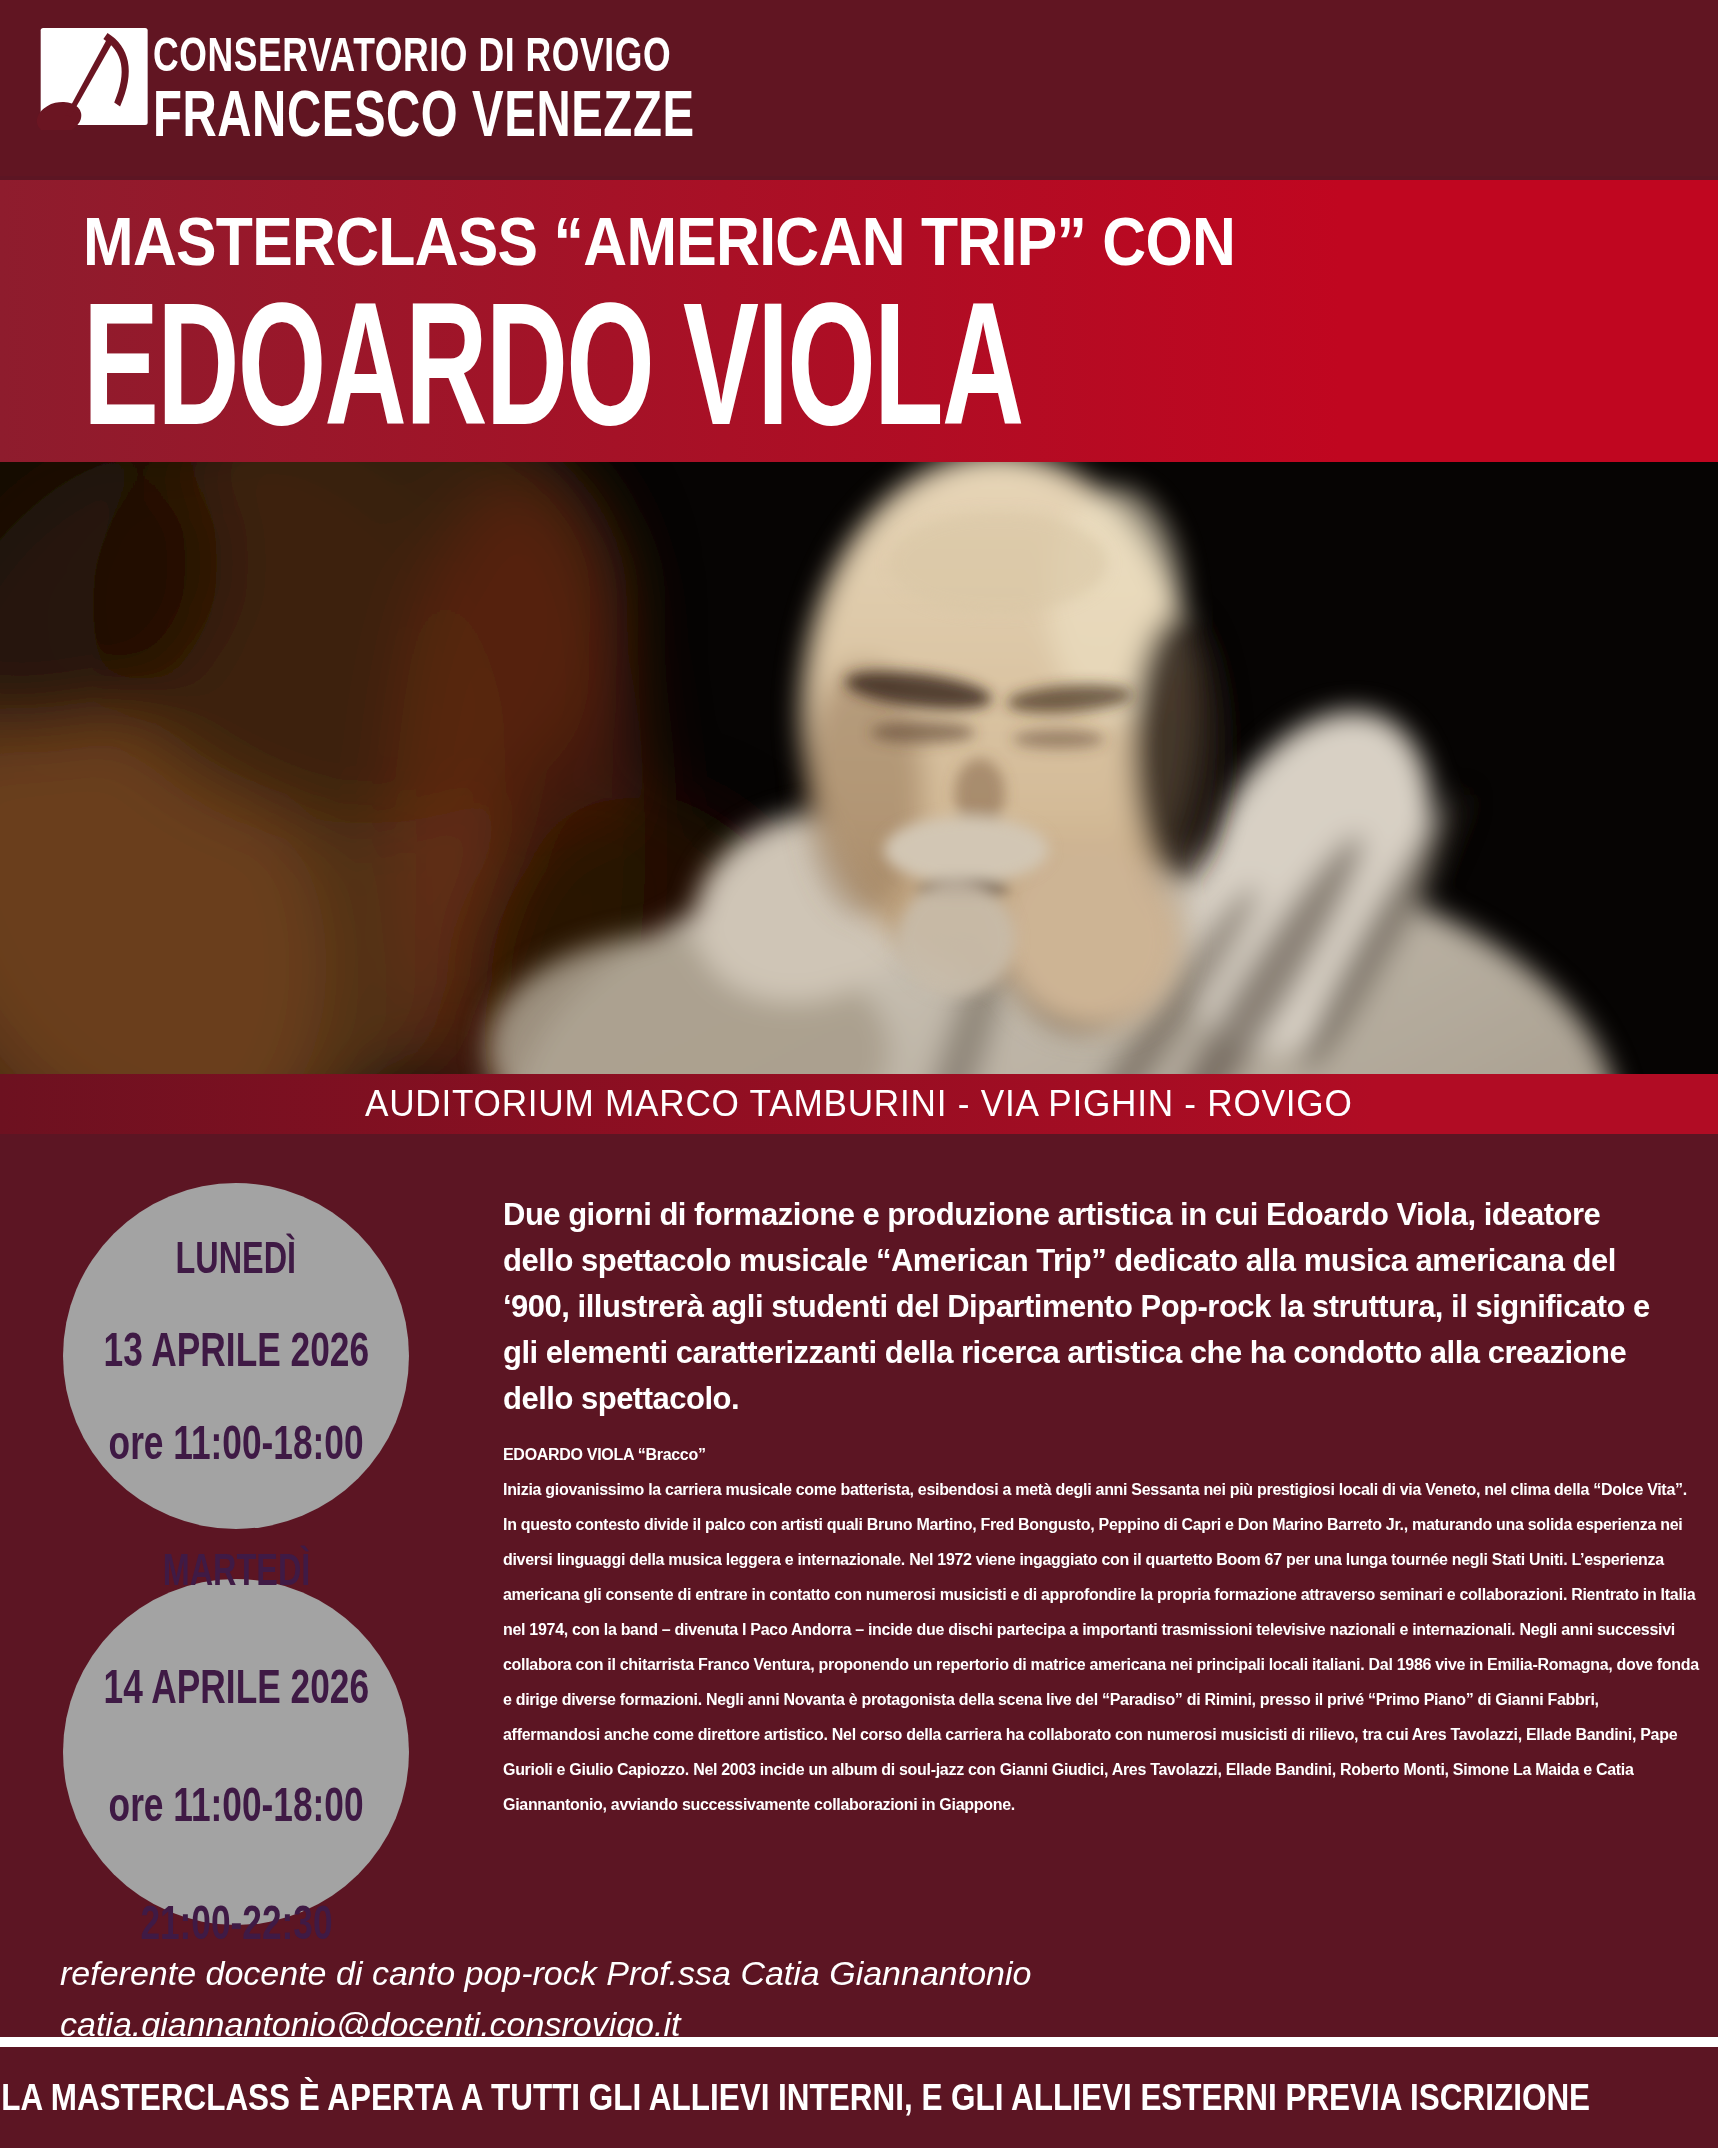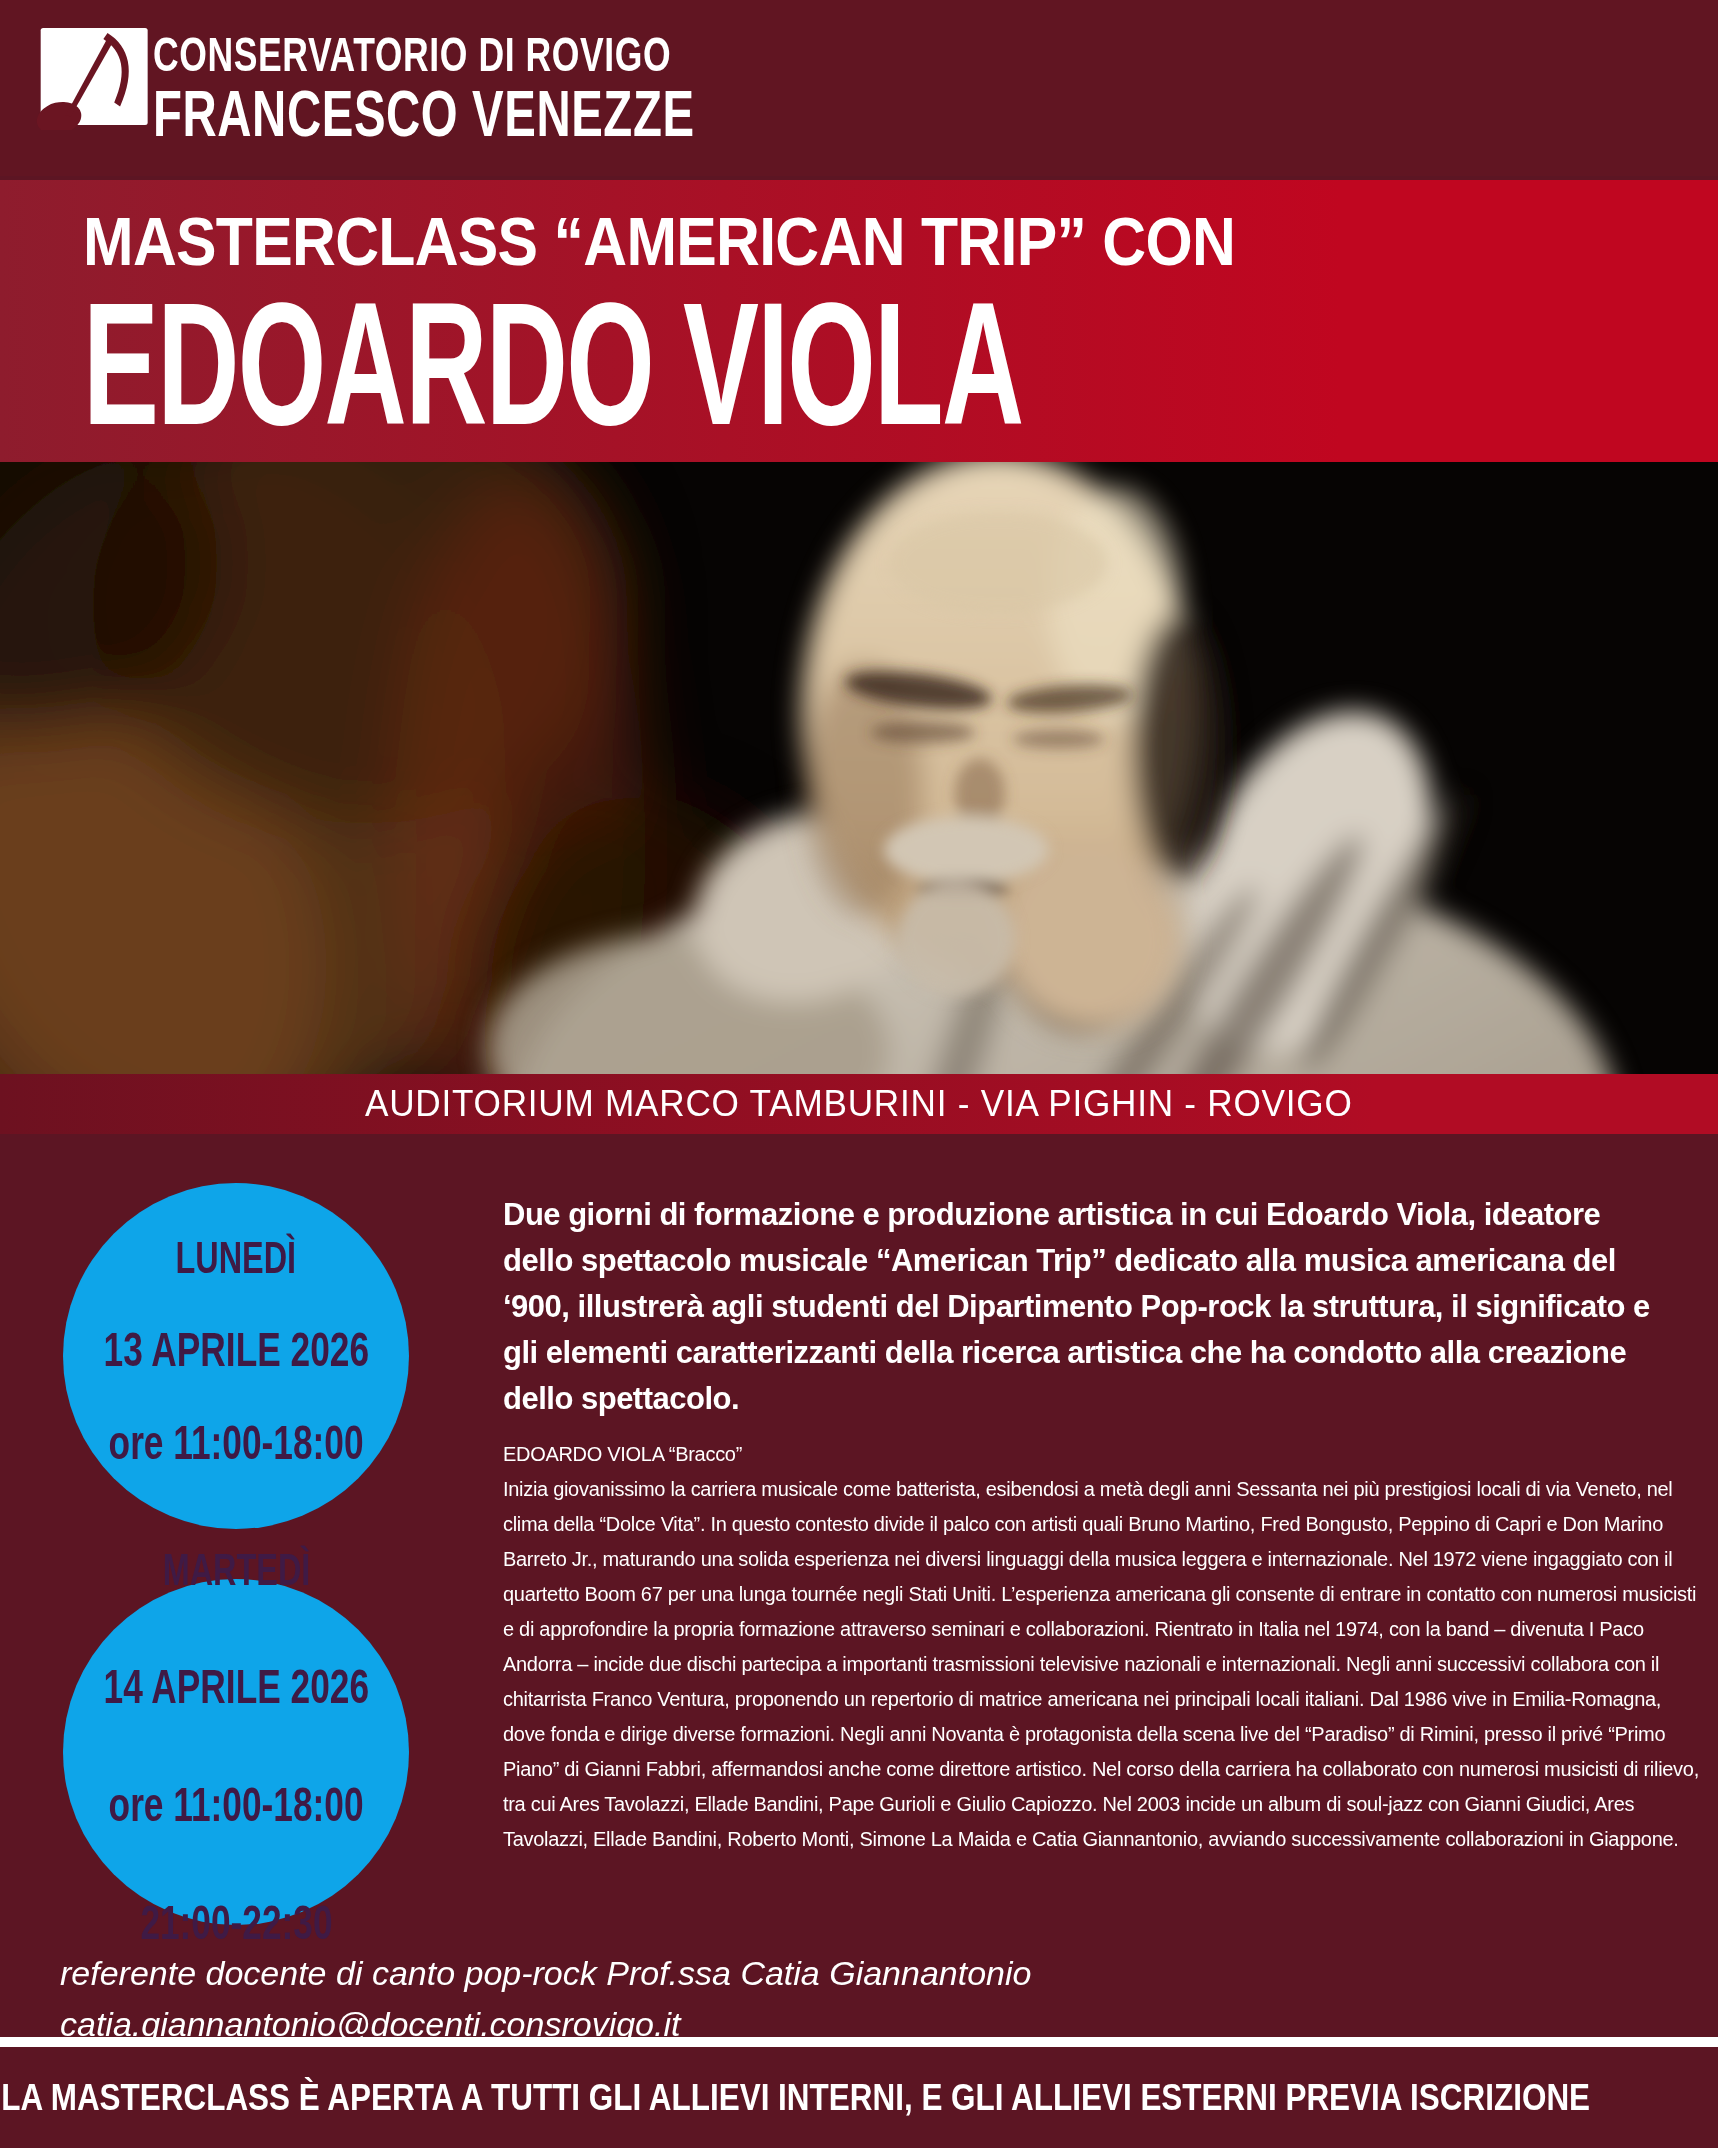--- a/index.html
+++ b/index.html
@@ -25,35 +25,35 @@
   .big-name span{display:inline-block;font-weight:bold;font-size:175px;line-height:180px;transform:scaleX(.65);transform-origin:left top;letter-spacing:-2.5px;white-space:nowrap;}
   
   .photo{position:absolute;top:462px;left:0;width:1718px;height:612px;background:#000;}
   .photo svg{display:block;width:100%;height:100%;}
   
   .venue{position:absolute;top:1074px;left:0;width:1718px;height:60px;
     background:linear-gradient(90deg,var(--venue_left,#6d1120) 0%,var(--venue_right,#b10c24) 80%);
     display:flex;align-items:center;justify-content:center;}
   .venue span{display:inline-block;font-size:37px;font-weight:400;letter-spacing:0.8px;transform:scaleX(.95);transform-origin:center;white-space:nowrap;}
   
-  .circle{position:absolute;left:63px;width:346px;height:346px;border-radius:50%;background:#0ea5e9;
+  .circle{position:absolute;left:63px;width:346px;height:346px;border-radius:50%;background:#a3a3a3;
     color:var(--circle_text,#3f1a45);display:flex;flex-direction:column;align-items:center;justify-content:center;text-align:left;}
   .circle-1{top:1183px;}
   .circle-2{top:1579px;gap:27px;}
   .c-line{display:block;}
   .c-line span{display:inline-block;font-weight:bold;transform:scaleX(.72);transform-origin:center;white-space:nowrap;}
   .c-day{line-height:80px;}   .c-day span{font-size:45px;}
   .c-date{line-height:80px;}  .c-date span{font-size:49px;}
   .c-time{line-height:80px;}  .c-time span{font-size:49px;}
   .circle-2 .c-line{line-height:78px;}
   
   .intro{position:absolute;top:1192px;left:503px;width:1162px;
     font-size:31px;font-weight:bold;line-height:46px;letter-spacing:-0.5px;}
   .bio{position:absolute;top:1437px;left:503px;width:1196px;
-    font-size:20px;font-weight:normal;line-height:35px;letter-spacing:-0.3px;}
+    font-size:16px;font-weight:bold;line-height:35px;letter-spacing:-0.3px;}
   .bio-heading{display:block;}
   
   .contact{position:absolute;top:1948px;left:60px;font-style:italic;font-size:34px;line-height:51px;font-weight:400;}
   .contact .email{display:block;}
   
   .sep{position:absolute;top:2037px;left:0;width:1718px;height:10px;background:#fff;}
   .bottom-band{position:absolute;top:2047px;left:0;width:1592px;height:101px;display:flex;align-items:center;justify-content:center;}
   .bottom-band span{display:inline-block;font-weight:bold;font-size:37px;transform:scaleX(.85);transform-origin:center;white-space:nowrap;}
 </style>
 </head>

